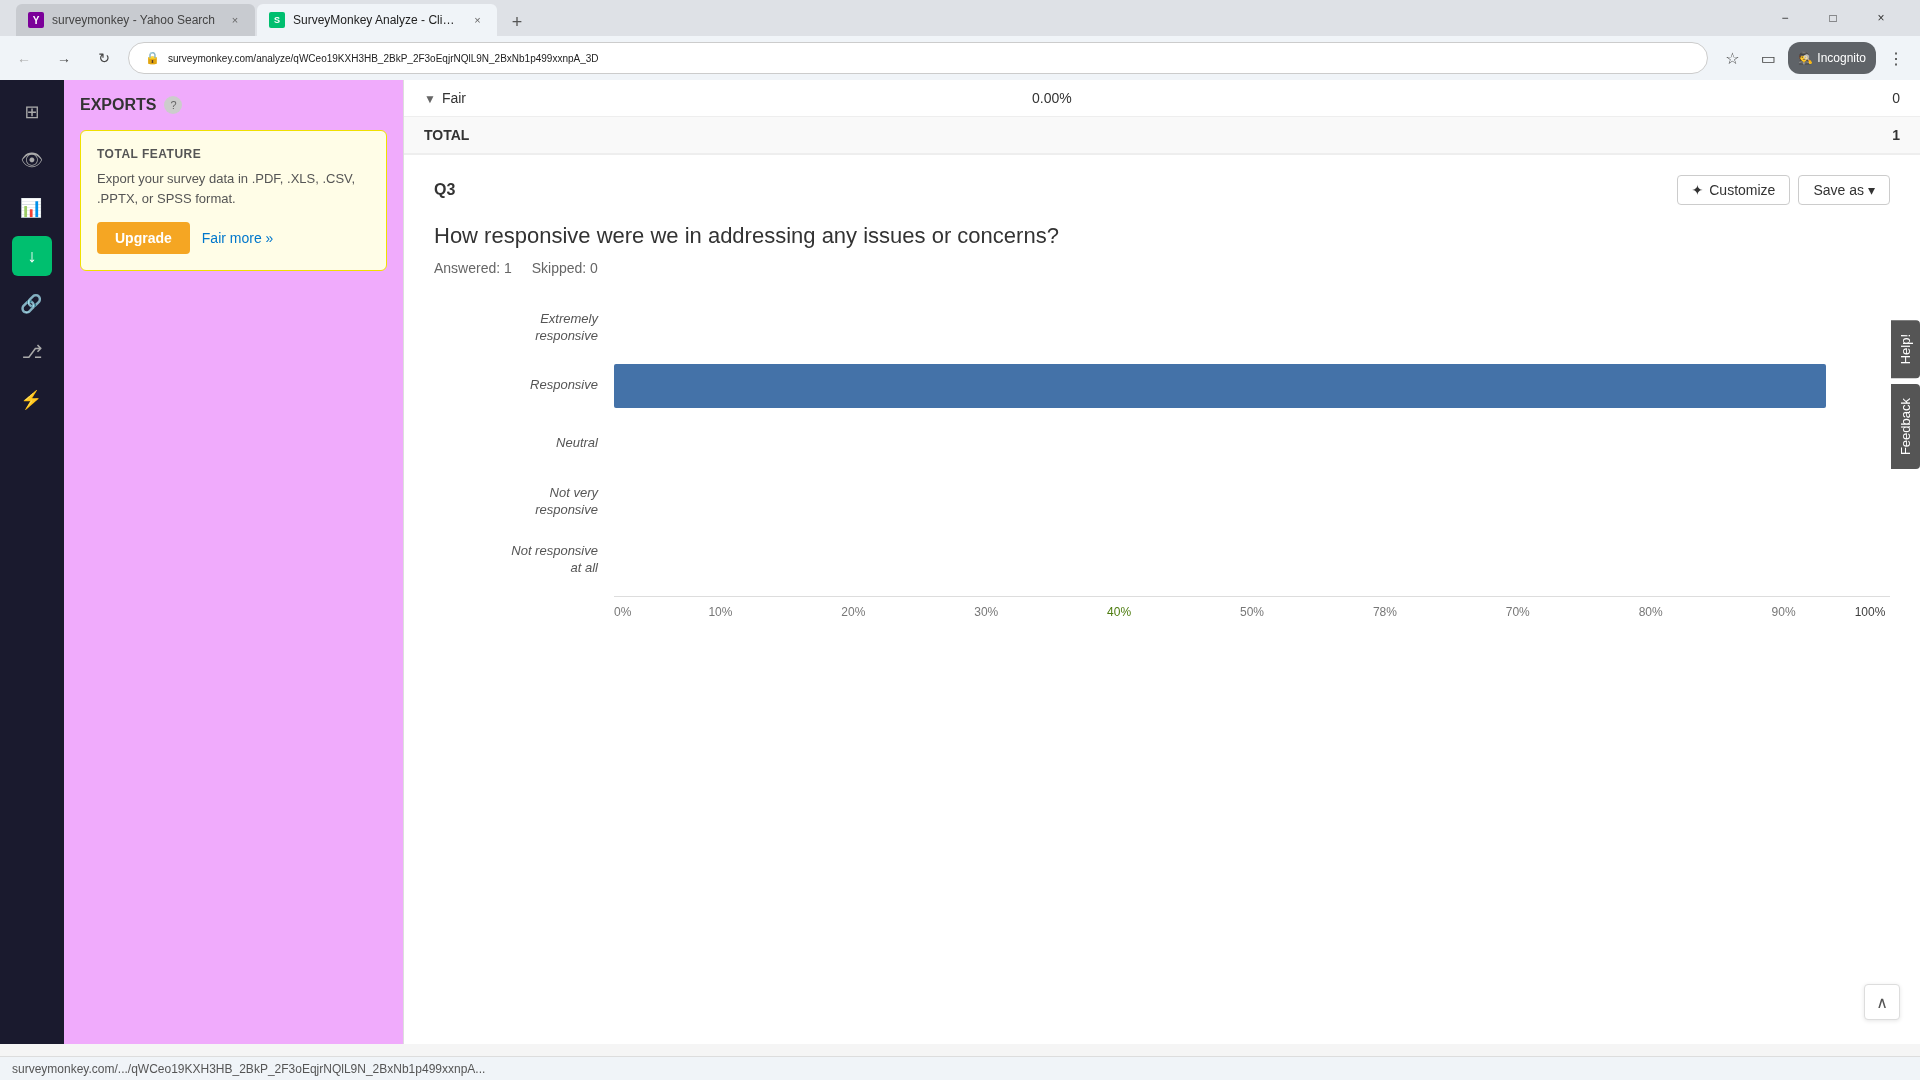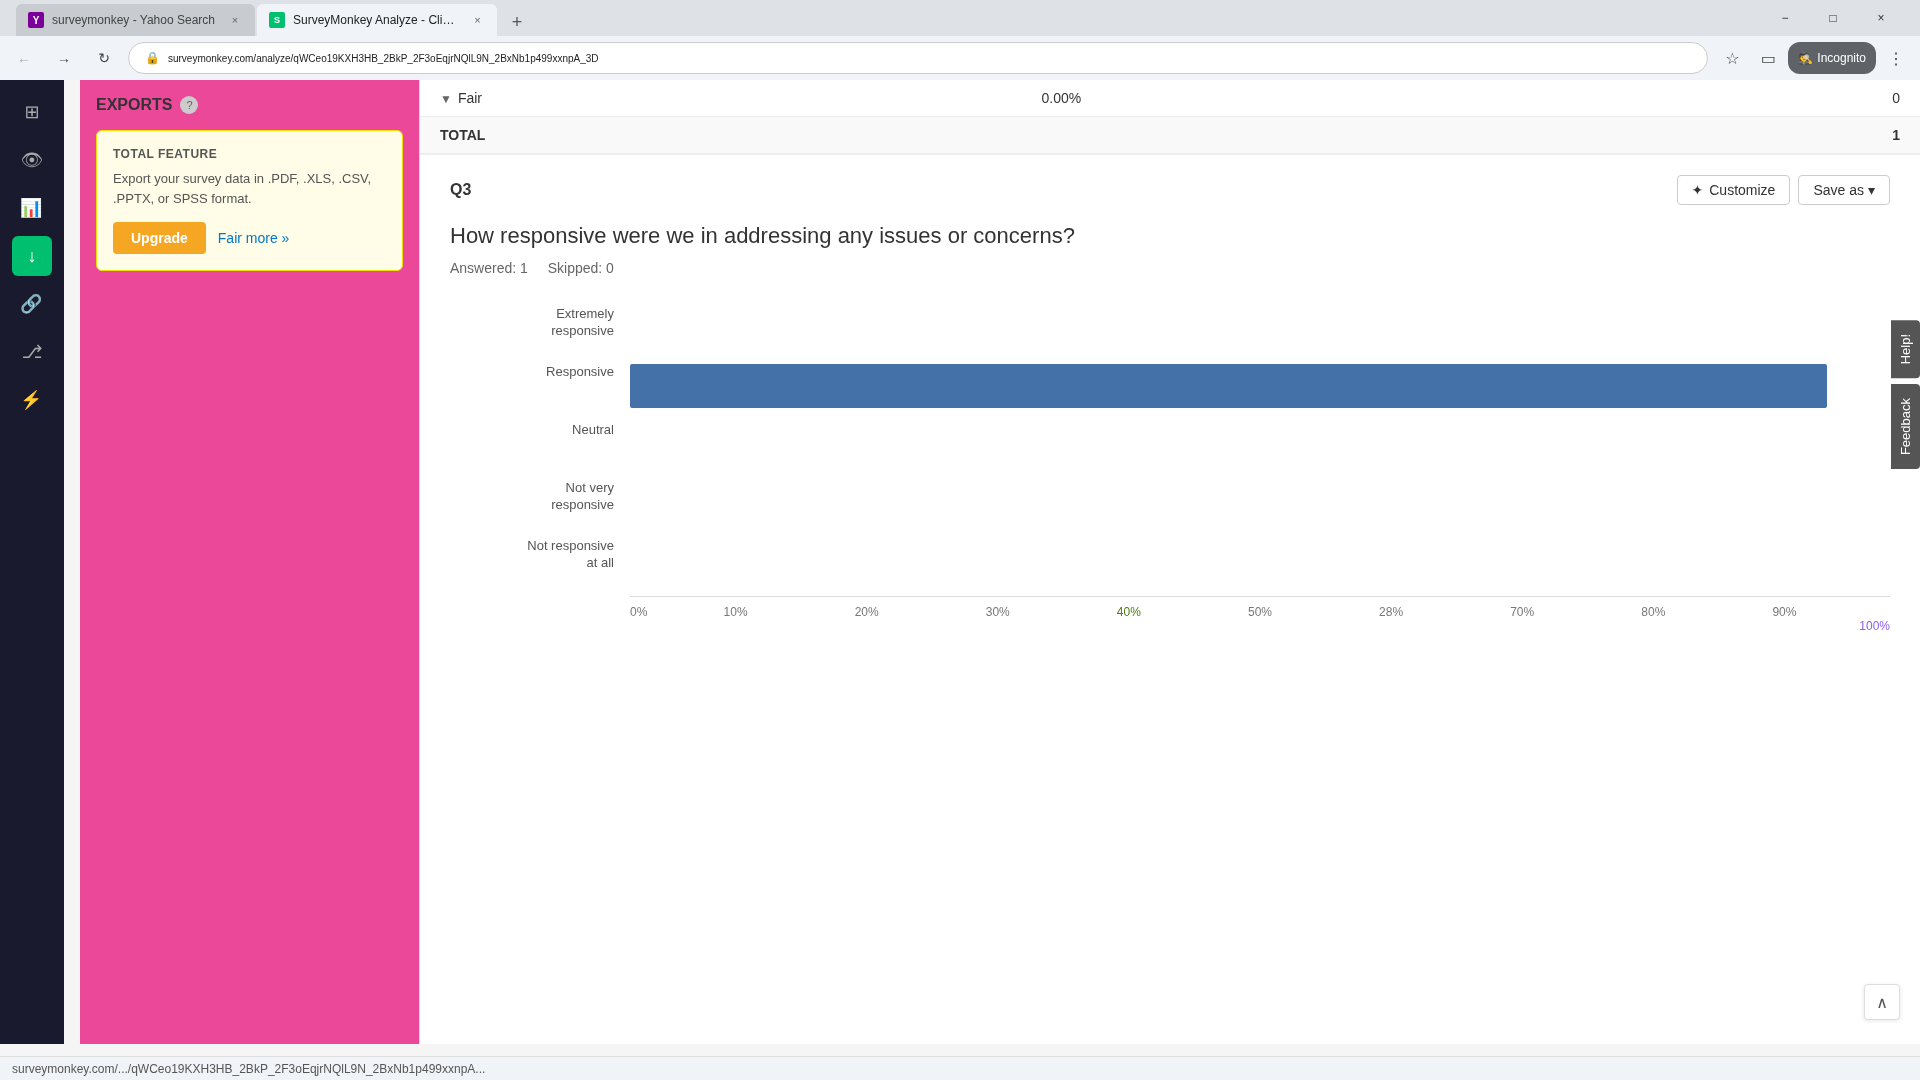--- a/index.html
+++ b/index.html
@@ -31,21 +31,21 @@
 
     
     .main-layout { display: flex; width: 100%; height: calc(1080px - 116px); }
 
     
     .sidebar { width: 64px; background: #1a1a2e; display: flex; flex-direction: column; align-items: center; padding: 12px 0; gap: 8px; flex-shrink: 0; }
     .sidebar-icon { width: 40px; height: 40px; border-radius: 6px; display: flex; align-items: center; justify-content: center; cursor: pointer; color: #aaa; font-size: 18px; }
     .sidebar-icon.download-active { background: #00BF6F; color: white; }
 
     
-    .side-panel { width: 340px; background: #ec4899; border-right: 1px solid #ddd; padding: 16px; flex-shrink: 0; margin-left: 16px; }
+    .side-panel { width: 340px; background: #f0abfc; border-right: 1px solid #ddd; padding: 16px; flex-shrink: 0; }
     .panel-header { display: flex; align-items: center; gap: 8px; margin-bottom: 16px; }
     .panel-title { font-size: 16px; font-weight: 600; color: #333; }
     .panel-help { width: 18px; height: 18px; border-radius: 50%; background: #ccc; color: #666; font-size: 11px; display: flex; align-items: center; justify-content: center; cursor: pointer; }
     .paid-feature-box { background: #fffde7; border: 1px solid #f0e000; border-radius: 6px; padding: 16px; }
     .paid-feature-title { font-size: 12px; font-weight: 700; color: #555; margin-bottom: 8px; letter-spacing: 0.5px; }
     .paid-feature-desc { font-size: 13px; color: #555; margin-bottom: 14px; line-height: 1.5; }
     .paid-feature-actions { display: flex; align-items: center; gap: 12px; }
     .upgrade-btn { background: #f5a623; color: white; border: none; border-radius: 4px; padding: 8px 18px; font-size: 14px; font-weight: 600; cursor: pointer; }
     .learn-more-link { color: #0077cc; font-size: 14px; cursor: pointer; text-decoration: none; }
 
@@ -67,21 +67,21 @@
     .q-actions { display: flex; align-items: center; gap: 8px; }
     .customize-btn { border: 1px solid #ccc; background: white; border-radius: 4px; padding: 6px 14px; font-size: 14px; color: #333; cursor: pointer; display: flex; align-items: center; gap: 6px; }
     .save-as-btn { border: 1px solid #ccc; background: white; border-radius: 4px; padding: 6px 14px; font-size: 14px; color: #333; cursor: pointer; display: flex; align-items: center; gap: 4px; }
 
     .q-title { font-size: 22px; color: #333; margin-bottom: 8px; line-height: 1.4; }
     .q-stats { font-size: 14px; color: #666; margin-bottom: 20px; }
     .q-stats span { margin-right: 16px; }
 
     
     .chart-container { padding: 10px 0 20px 0; }
-    .chart-row { display: flex; margin-bottom: 14px; min-height: 36px; }
+    .chart-row { display: flex; align-items: center; margin-bottom: 14px; min-height: 36px; font-style: italic; }
     .chart-label { width: 180px; text-align: right; font-size: 13px; color: #555; padding-right: 16px; flex-shrink: 0; line-height: 1.3; }
     .chart-bar-area { flex: 1; position: relative; }
     .chart-bar { height: 44px; background: #4472a8; border-radius: 2px; }
     .chart-bar.empty { height: 44px; background: transparent; }
 
     
     .scroll-up-btn { position: absolute; right: 20px; bottom: 60px; width: 36px; height: 36px; background: white; border: 1px solid #ddd; border-radius: 4px; display: flex; align-items: center; justify-content: center; cursor: pointer; font-size: 16px; color: #555; box-shadow: 0 1px 4px rgba(0,0,0,0.1); }
 
     
     .status-bar { position: fixed; bottom: 0; left: 0; right: 0; height: 24px; background: #f0f4f8; border-top: 1px solid #ddd; display: flex; align-items: center; padding: 0 12px; font-size: 12px; color: #555; }
@@ -234,25 +234,25 @@
           </div>
         </div>
 
         <div style="display:flex; margin-left:180px; padding-top:8px; border-top: 1px solid #ddd;">
           <span style="font-size:12px; color:#777; flex:0 0 auto; min-width:40px; text-align:left;">0%</span>
           <span style="font-size:12px; color:#777; flex:1; text-align:center;">10%</span>
           <span style="font-size:12px; color:#777; flex:1; text-align:center;">20%</span>
           <span style="font-size:12px; color:#777; flex:1; text-align:center;">30%</span>
           <span style="font-size:12px; color:#4d7c0f; flex:1; text-align:center;">40%</span>
           <span style="font-size:12px; color:#777; flex:1; text-align:center;">50%</span>
-          <span style="font-size:12px; color:#777; flex:1; text-align:center;">28%</span>
+          <span style="font-size:12px; color:#777; flex:1; text-align:center;">78%</span>
           <span style="font-size:12px; color:#777; flex:1; text-align:center;">70%</span>
           <span style="font-size:12px; color:#777; flex:1; text-align:center;">80%</span>
           <span style="font-size:12px; color:#777; flex:1; text-align:center;">90%</span>
-          <span style="font-size:12px; color:#8b5cf6; flex:0 0 auto; min-width:40px; text-align:right;margin-top:14px;">100%</span>
+          <span style="font-size:12px; color:#404040; flex:0 0 auto; min-width:40px; text-align:center;">100%</span>
         </div>
       </div>
 
       <div style="display:flex; justify-content:flex-end; margin-top:10px;">
         <div class="scroll-up-btn">∧</div>
       </div>
 
     </div>
   </div>
 

